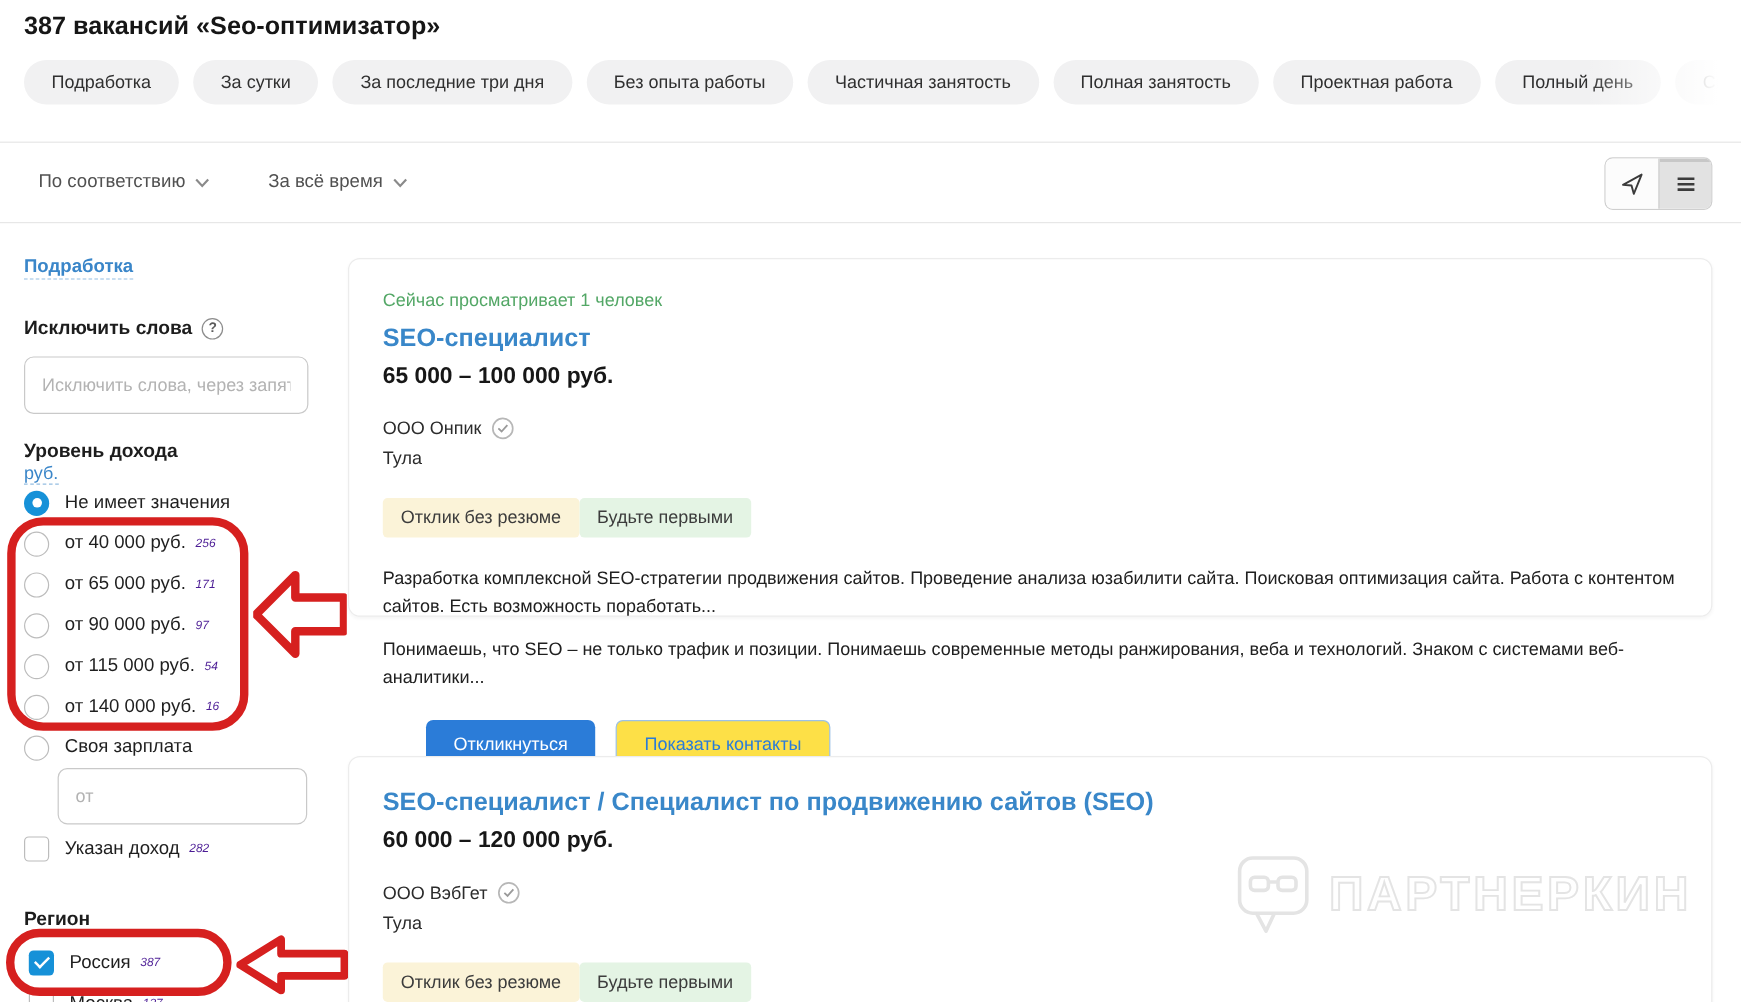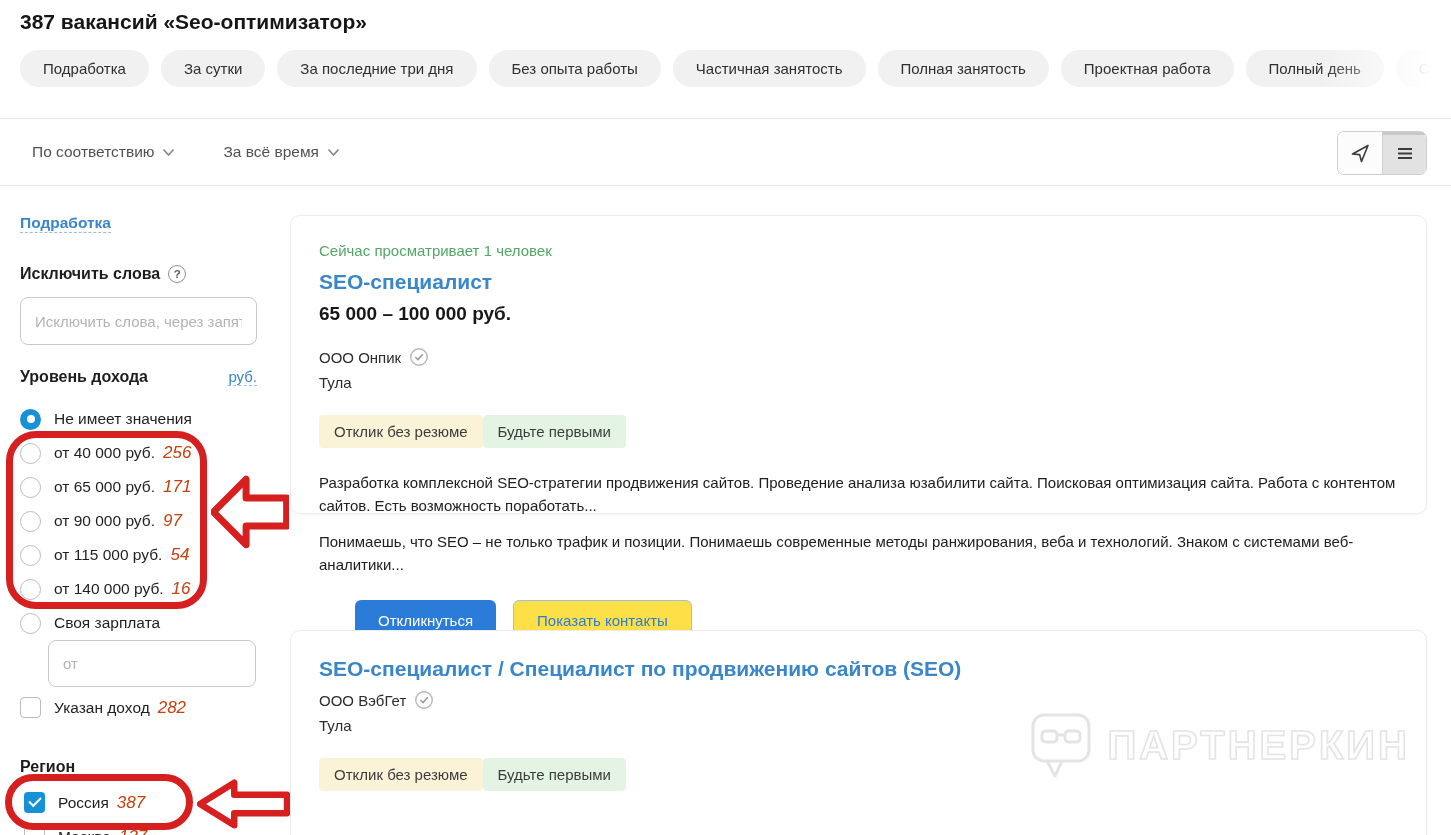--- a/index.html
+++ b/index.html
@@ -33,31 +33,31 @@
   .quick-link { left:20px; top:214px; font-size:15.5px; font-weight:700; }
   .sb-label { font-weight:700; font-size:16px; color:#1d1d1d; }
   .exclude-label { left:20px; top:265px; display:flex; align-items:center; gap:8px; }
   .q-icon { width:18px; height:18px; border:1px solid #8d8d8d; border-radius:50%; color:#5b5b5b;
             font-size:11.5px; display:flex; align-items:center; justify-content:center; font-weight:700; }
   .text-input { border:1px solid #c9c9c9; border-radius:8px; font-size:15px; color:#333;
                 padding:0 14px; outline:none; font-family:"Liberation Sans",sans-serif; }
   .text-input::placeholder { color:#b3b3b3; }
   .exclude-input { left:20px; top:297px; width:237px; height:48px; }
 
-  .income-header { left:20px; top:368px; width:237px; display:flex; justify-content:space-between; align-items:baseline; }
+  .income-header { left:20px; top:368px; width:237px; display:flex; align-items:baseline;flex-direction:column; }
   .income-header .dashed-link { font-size:15px; }
 
   .opt-list { left:20px; top:402px; width:250px; }
   .opt-row { display:flex; align-items:center; height:34px; cursor:pointer; }
   .radio { width:21px; height:21px; border:1px solid #bcbcbc; border-radius:50%; background:#fff; flex-shrink:0; }
   .radio.selected { border:none; background:#1691d8; position:relative; }
   .radio.selected::after { content:""; position:absolute; left:6.5px; top:6.5px; width:8px; height:8px;
                            border-radius:50%; background:#fff; }
   .opt-label { font-size:15.5px; color:#1f1f1f; margin-left:13px; }
-  .opt-count { font-size:17px; color:#c2410c; font-style:italic; margin-left:8px; }
+  .opt-count { font-size:10px; color:#4c1d95; font-style:italic; margin-left:8px; }
   .custom-input { left:48px; top:640px; width:208px; height:47px; }
   .specified-row { left:20px; top:697px; display:flex; align-items:center; cursor:pointer; }
   .checkbox { width:21px; height:21px; border:1px solid #bcbcbc; border-radius:4px; background:#fff; flex-shrink:0; }
   .checkbox.checked { border:none; background:#1691d8; position:relative; }
   .checkbox.checked::after { content:""; position:absolute; left:4.5px; top:4.5px; width:10px; height:5px;
       border-left:2.6px solid #fff; border-bottom:2.6px solid #fff; transform:rotate(-45deg); }
   .region-label { left:20px; top:758px; }
   .region-row1 { left:24px; top:792px; display:flex; align-items:center; cursor:pointer; }
   .region-row2 { left:24px; top:826px; display:flex; align-items:center; cursor:pointer; }
 
@@ -242,20 +242,21 @@
   <div class="desc">Разработка комплексной SEO-стратегии продвижения сайтов. Проведение анализа юзабилити сайта. Поисковая оптимизация сайта. Работа с контентом сайтов. Есть возможность поработать...</div>
   <div class="desc">Понимаешь, что SEO – не только трафик и позиции. Понимаешь современные методы ранжирования, веба и технологий. Знаком с системами веб-аналитики...</div>
   <div class="actions">
     <button class="btn btn-primary">Откликнуться</button>
     <button class="btn btn-secondary">Показать контакты</button>
   </div>
 </div>
 
 <div class="abs card card2">
   <div class="vac-title">SEO-специалист / Специалист по продвижению сайтов (SEO)</div>
+  <div class="salary">60 000 – 120 000 руб.</div>
   <div class="company-row">
     <span>ООО ВэбГет</span>
     <svg width="20" height="20">
       <circle cx="10" cy="10" r="8.3" fill="none" stroke="#b7b7b7" stroke-width="1.4"></circle>
       <polyline points="6.3,10 9,12.6 13.8,7.2" fill="none" stroke="#9a9a9a" stroke-width="1.5"></polyline>
     </svg>
   </div>
   <div class="city">Тула</div>
   <div class="tags">
     <span class="tag tag-yellow">Отклик без резюме</span>

